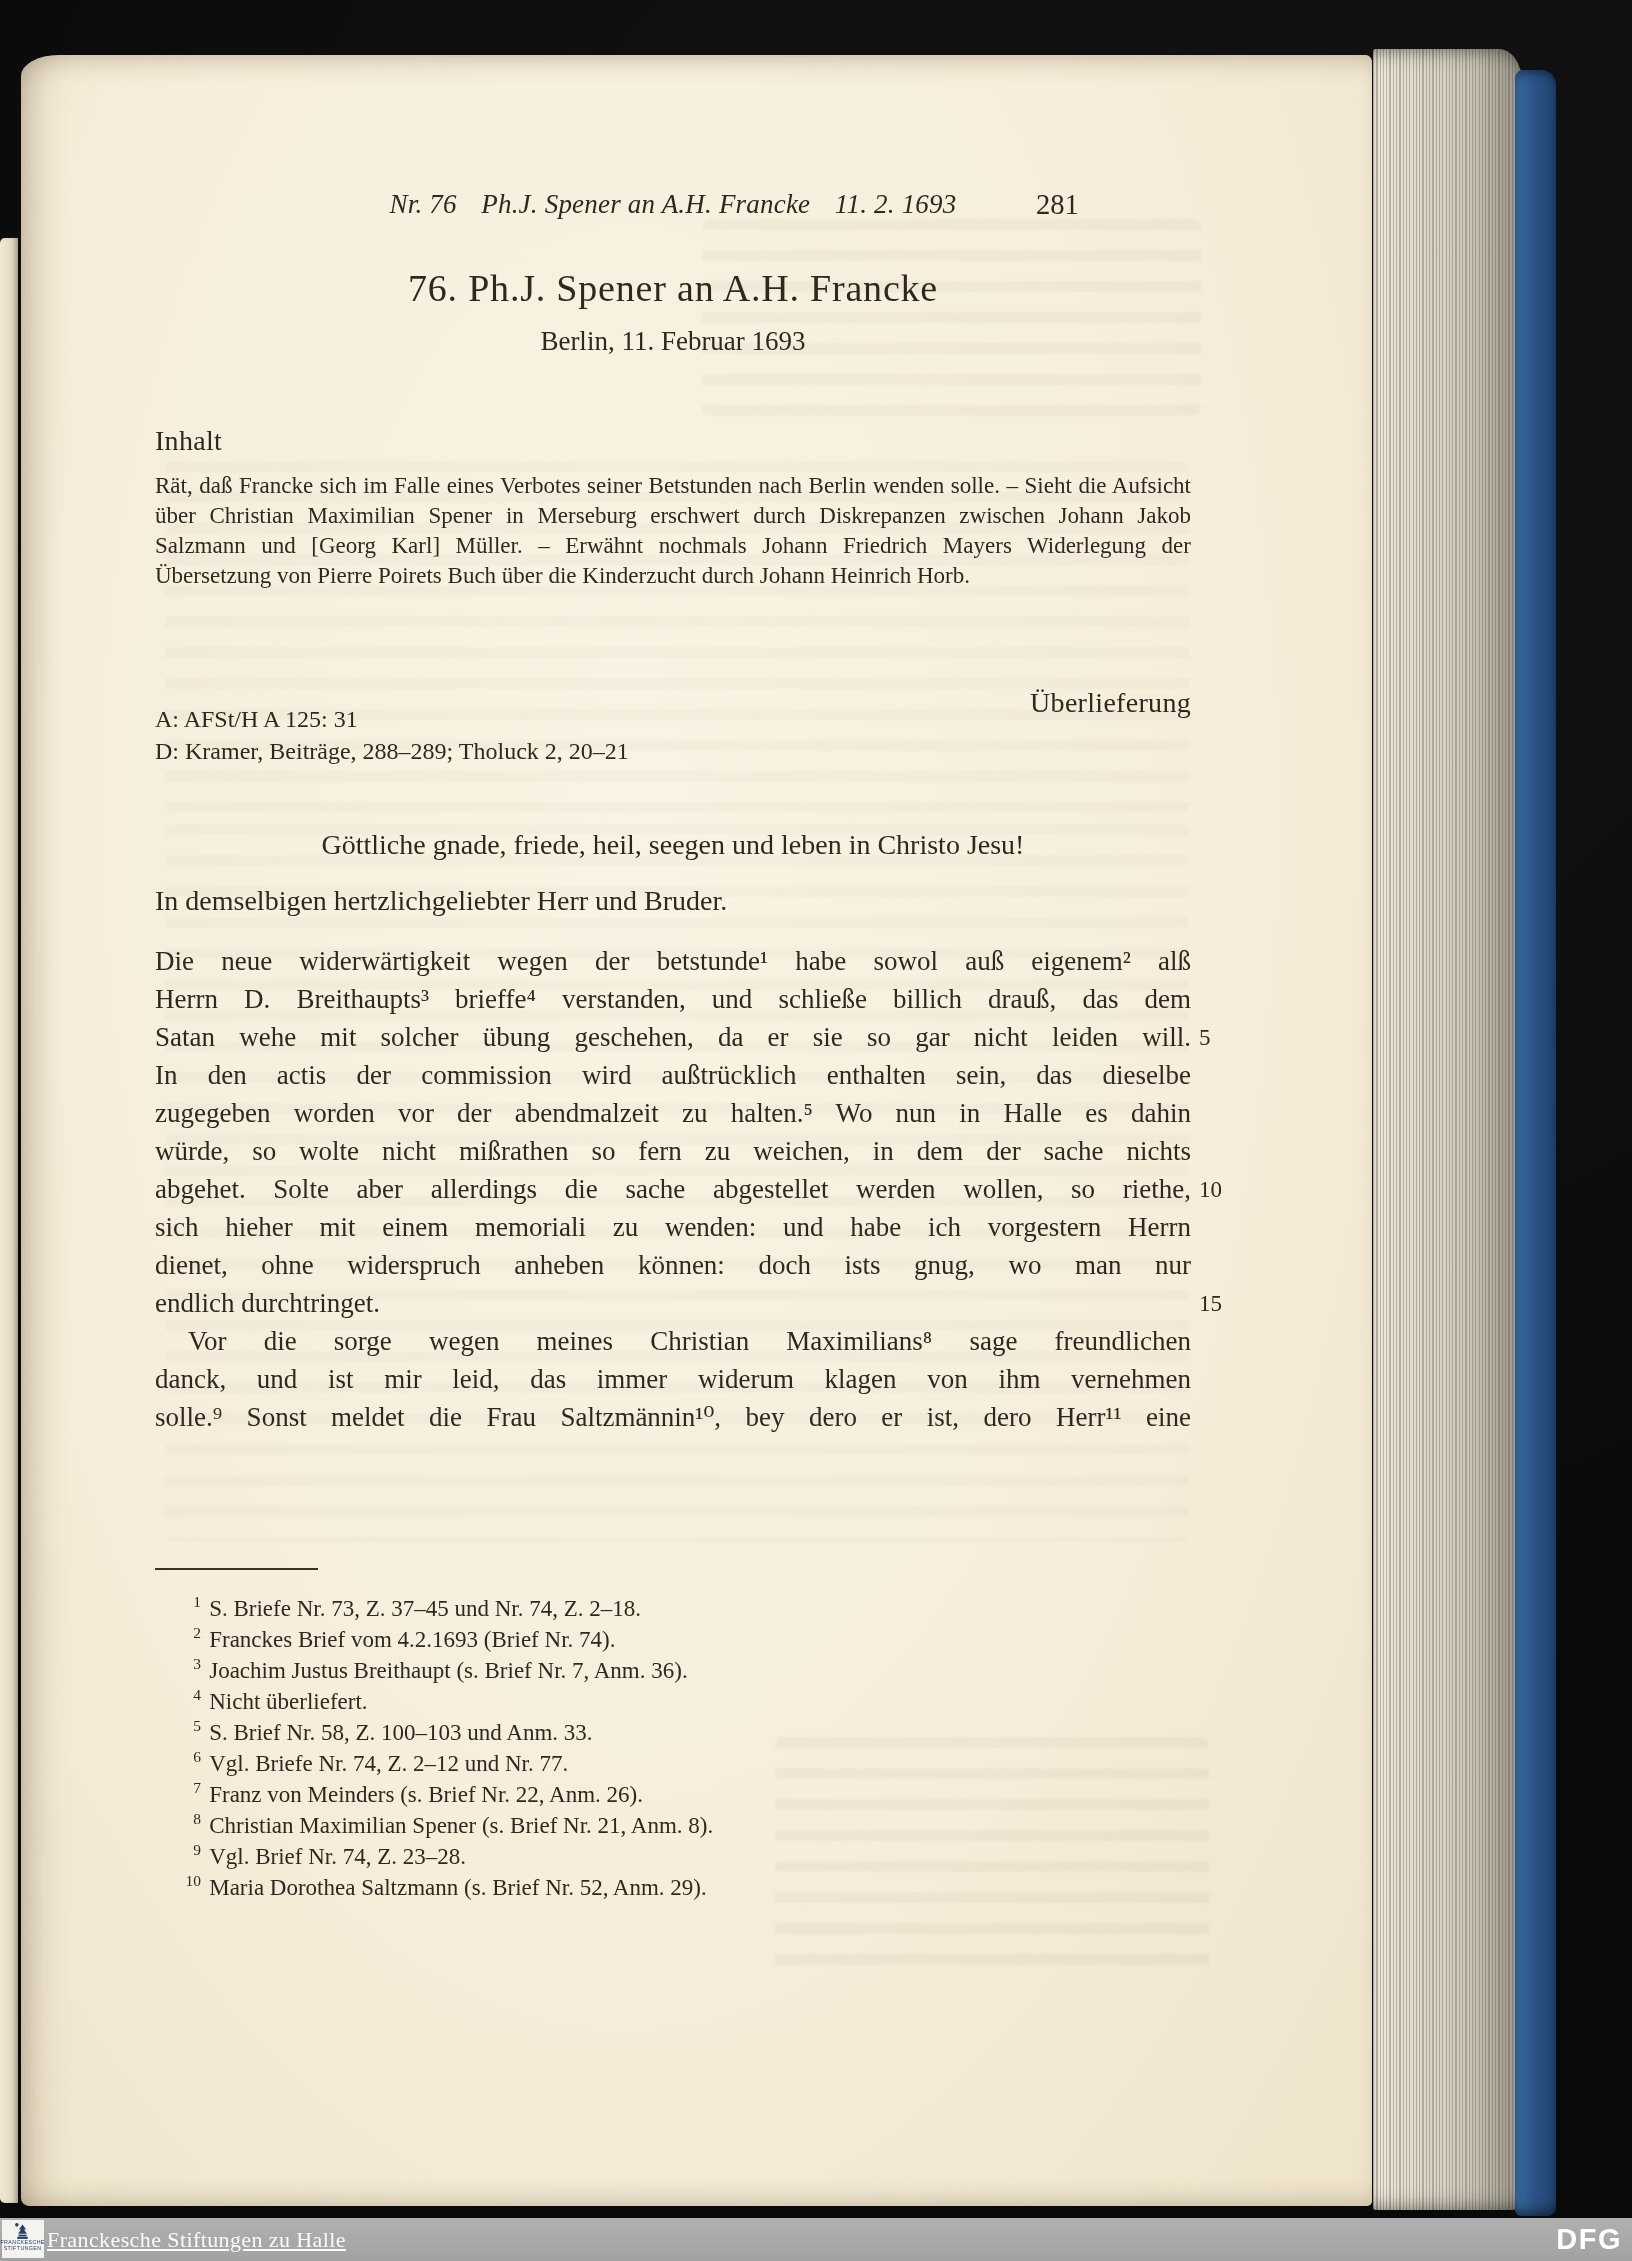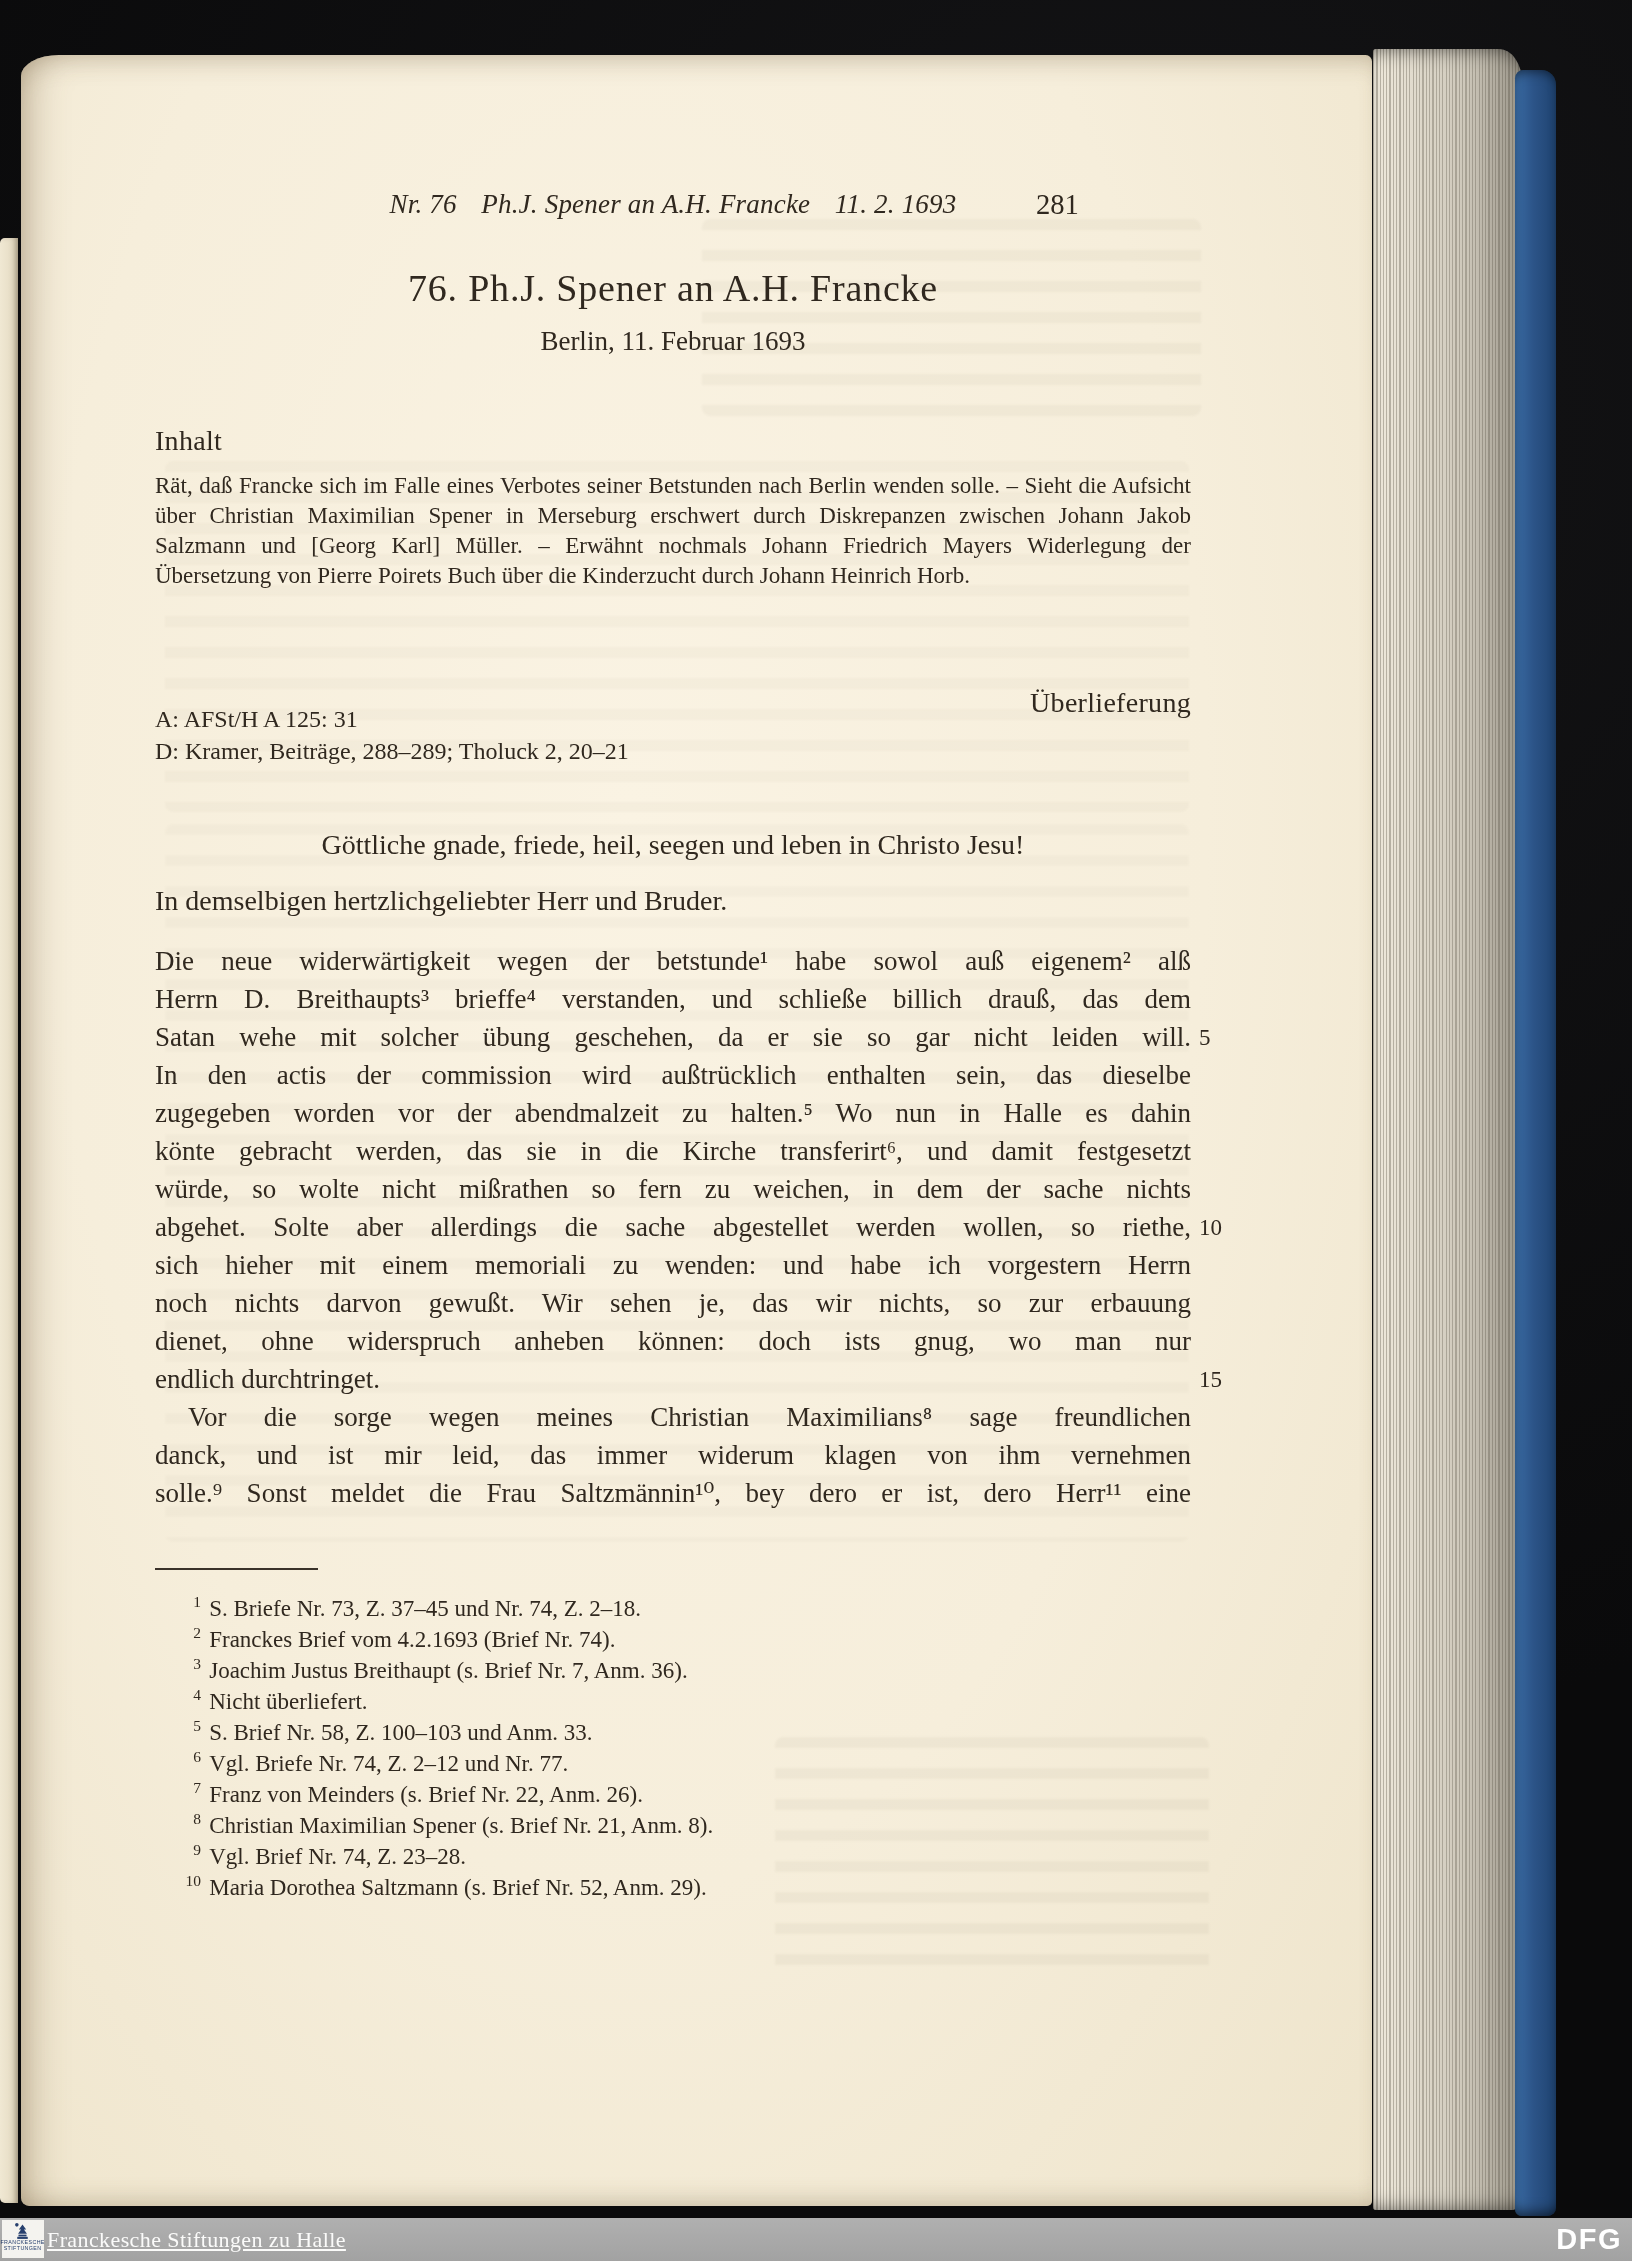--- a/index.html
+++ b/index.html
@@ -125,25 +125,23 @@
   </div>
 
   <div class="col greeting">Göttliche gnade, friede, heil, seegen und leben in Christo Jesu!</div>
   <div class="col salutation">In demselbigen hertzlichgeliebter Herr und Bruder.</div>
   <div class="col letter-body">
       <div class="bline"><span>Die neue widerwärtigkeit wegen der betstunde¹ habe sowol auß eigenem² alß</span></div>
       <div class="bline"><span>Herrn D. Breithaupts³ brieffe⁴ verstanden, und schließe billich drauß, das dem</span></div>
       <div class="bline"><span>Satan wehe mit solcher übung geschehen, da er sie so gar nicht leiden will.</span><span class="mnum">5</span></div>
       <div class="bline"><span>In den actis der commission wird außtrücklich enthalten sein, das dieselbe</span></div>
       <div class="bline"><span>zugegeben worden vor der abendmalzeit zu halten.⁵ Wo nun in Halle es dahin</span></div>
-      <div class="bline"><span>könte gebracht werden, das sie in die Kirche transferirt⁶, und damit festgesetzt</span></div>
       <div class="bline"><span>würde, so wolte nicht mißrathen so fern zu weichen, in dem der sache nichts</span></div>
       <div class="bline"><span>abgehet. Solte aber allerdings die sache abgestellet werden wollen, so riethe,</span><span class="mnum">10</span></div>
       <div class="bline"><span>sich hieher mit einem memoriali zu wenden: und habe ich vorgestern Herrn</span></div>
-      <div class="bline"><span>noch nichts darvon gewußt. Wir sehen je, das wir nichts, so zur erbauung</span></div>
       <div class="bline"><span>dienet, ohne widerspruch anheben können: doch ists gnug, wo man nur</span></div>
       <div class="bline nj"><span>endlich durchtringet.</span><span class="mnum">15</span></div>
       <div class="bline ind"><span>Vor die sorge wegen meines Christian Maximilians⁸ sage freundlichen</span></div>
       <div class="bline"><span>danck, und ist mir leid, das immer widerum klagen von ihm vernehmen</span></div>
       <div class="bline"><span>solle.⁹ Sonst meldet die Frau Saltzmännin¹⁰, bey dero er ist, dero Herr¹¹ eine</span></div>
     </div>
 
   <div class="fn-rule"></div>
   <div class="col footnotes">
       <div class="footnote"><span class="fn-n">1</span><span class="fn-t">S. Briefe Nr. 73, Z. 37–45 und Nr. 74, Z. 2–18.</span></div>

